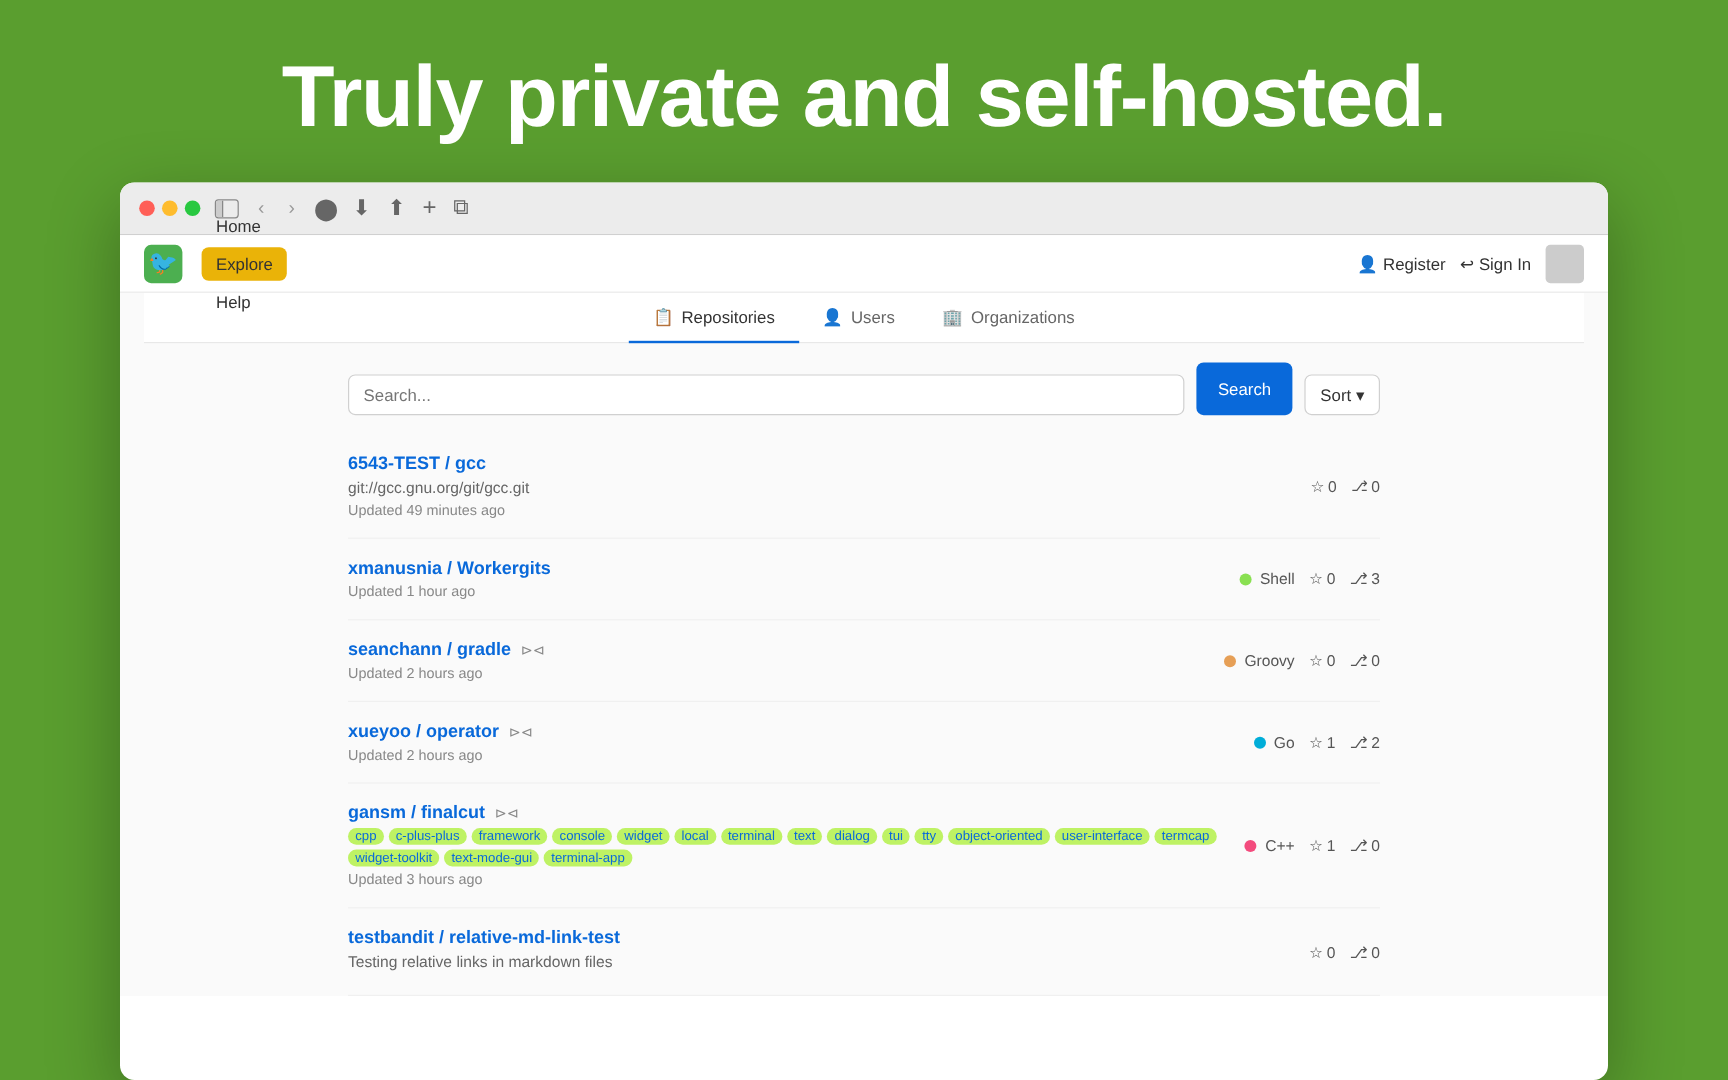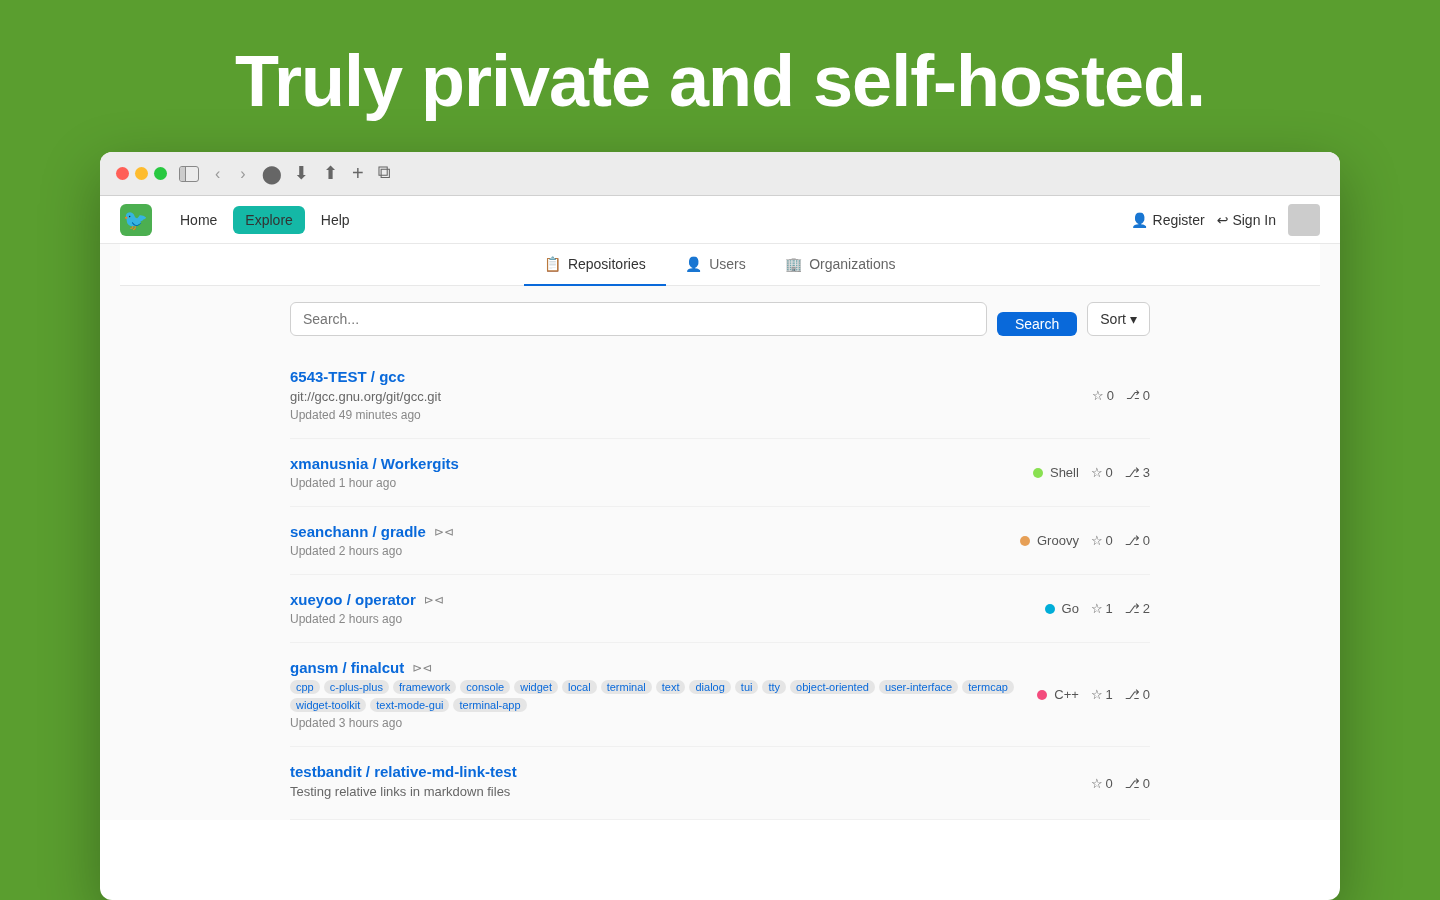--- a/index.html
+++ b/index.html
@@ -129,33 +129,34 @@
       margin-right: 16px;
       display: flex;
       align-items: center;
       justify-content: center;
       font-size: 18px;
     }
 
     .nav-links {
       display: flex;
       gap: 4px;
+      flex-direction: column;
     }
 
     .nav-link {
       padding: 6px 12px;
       border-radius: 6px;
       font-size: 14px;
       color: #333;
       cursor: pointer;
       text-decoration: none;
     }
 
     .nav-link.active {
-      background: #14b8a6;
+      background: #eab308;
       font-weight: 500;
     }
 
     .nav-right {
       margin-left: auto;
       display: flex;
       gap: 12px;
       align-items: center;
     }
 
@@ -215,21 +216,21 @@
       font-size: 14px;
       color: #666;
       background: white;
       outline: none;
     }
 
     .search-btn {
       background: #0969da;
       color: white;
       border: none;
-      padding: 4px 18px;
+      padding: 14px 18px;
       border-radius: 6px;
       font-size: 14px;
       cursor: pointer;
       font-weight: 500;
     }
 
     .sort-btn {
       background: white;
       border: 1px solid #d0d0d0;
       padding: 8px 12px;
@@ -293,21 +294,21 @@
     .repo-tags {
       display: flex;
       flex-wrap: wrap;
       gap: 4px;
       margin-bottom: 4px;
     }
 
     .repo-tag {
       font-size: 11px;
       color: #0969da;
-      background: #e5e5e5;
+      background: #bef264;
       padding: 1px 6px;
       border-radius: 12px;
       cursor: pointer;
     }
 
     .repo-updated {
       font-size: 12px;
       color: #888;
     }
 

